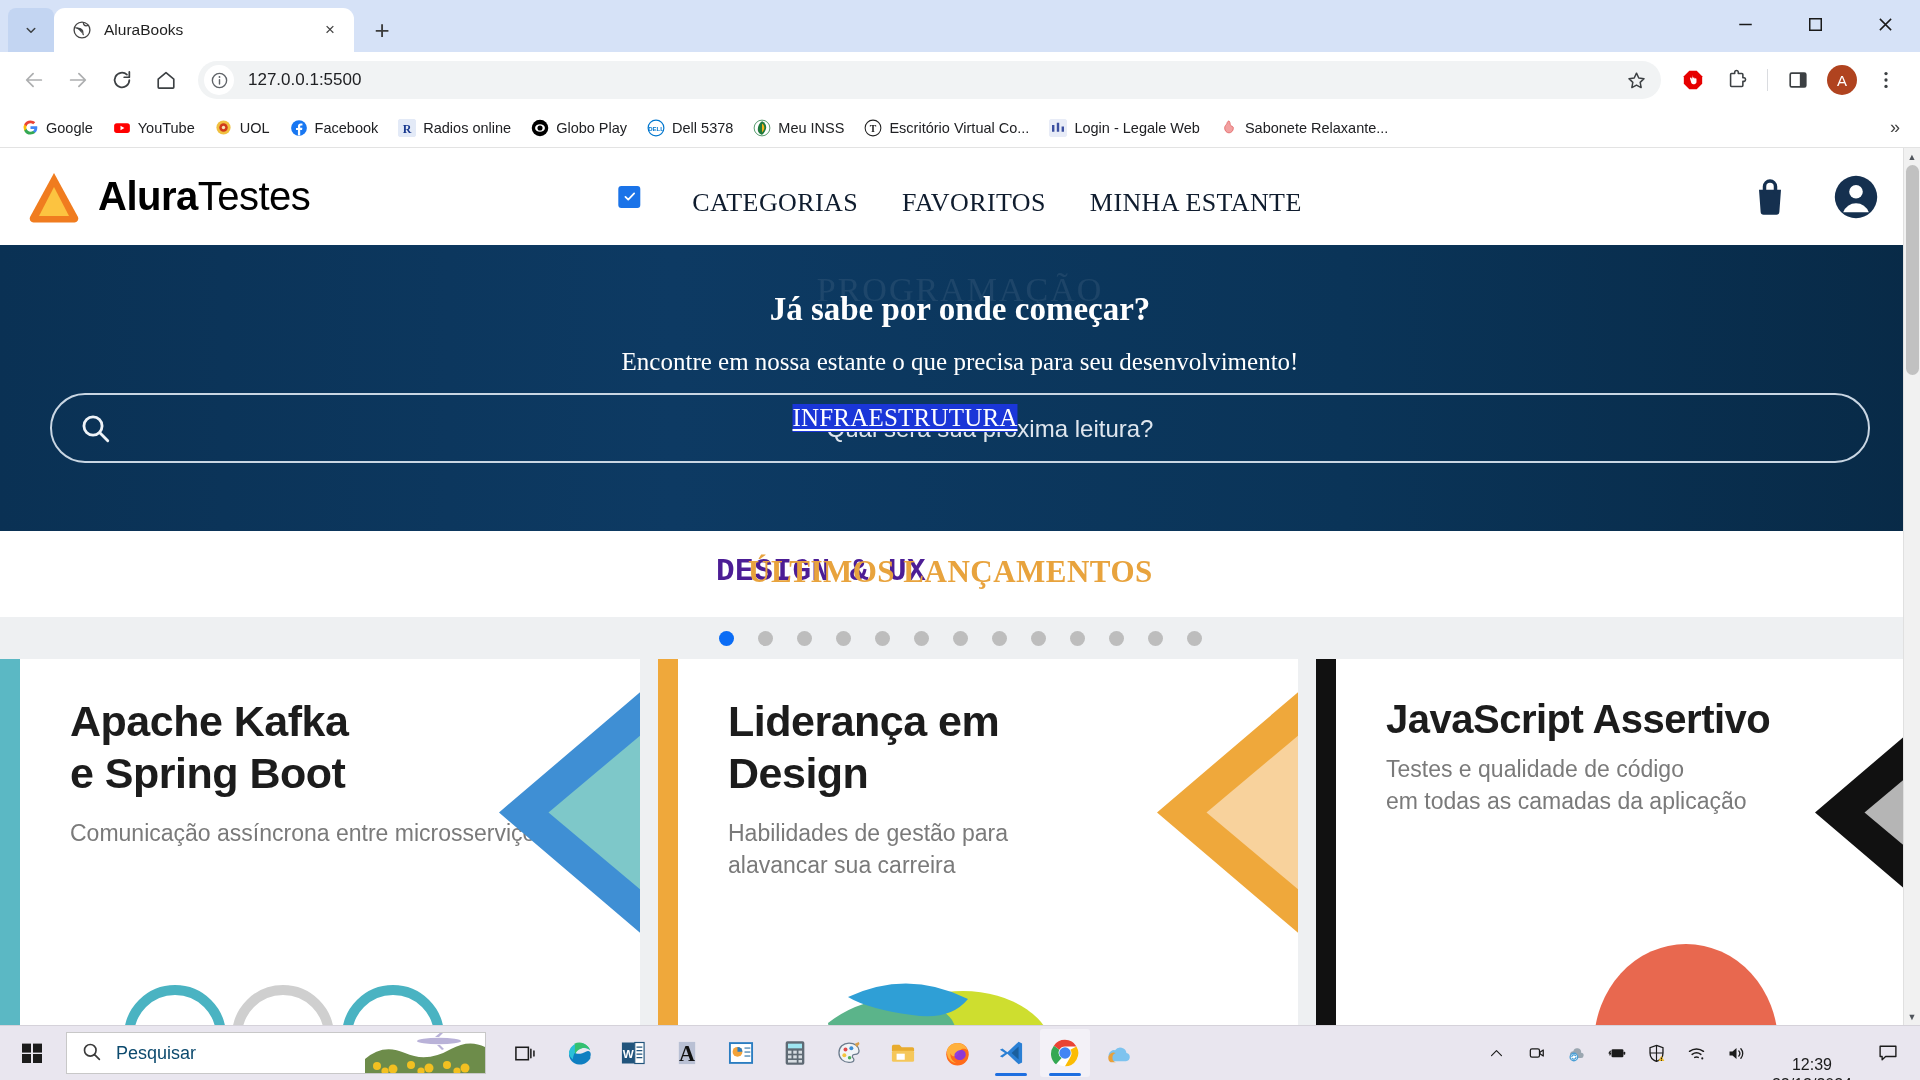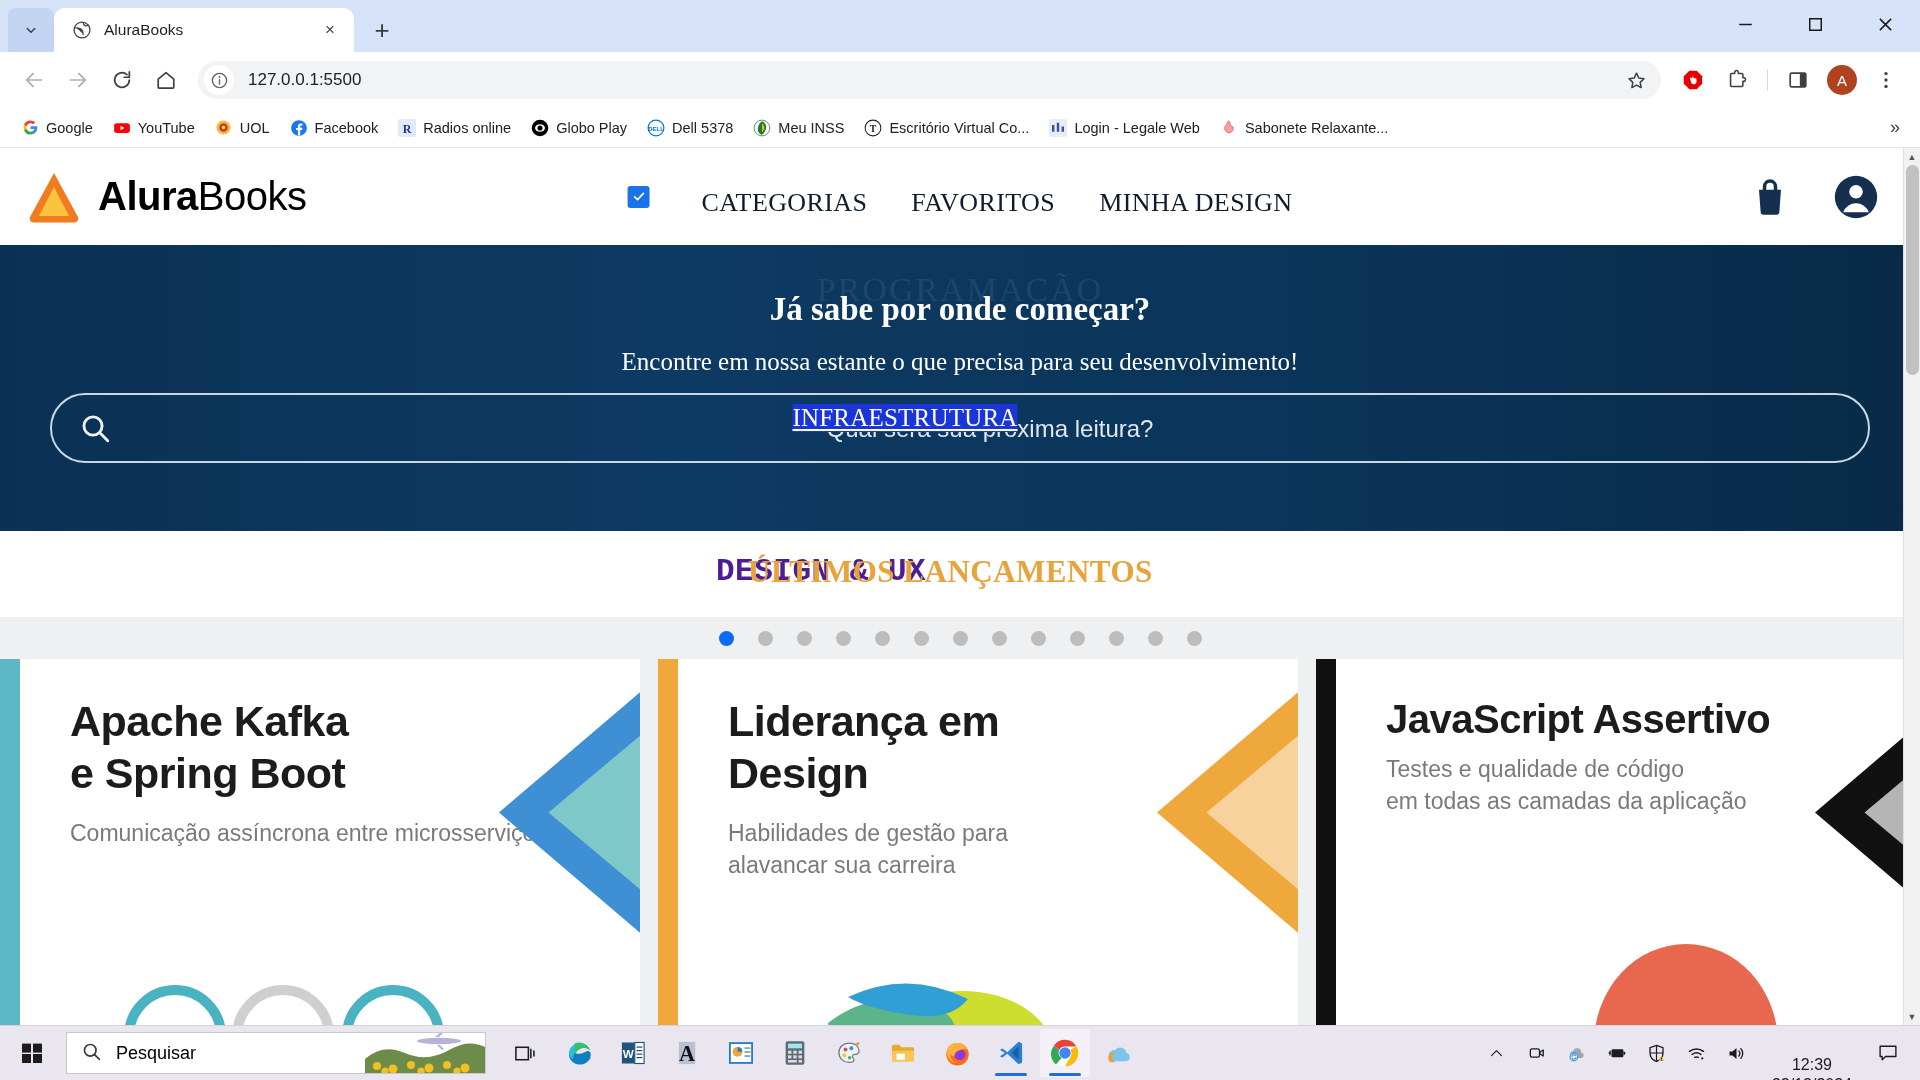--- a/index.html
+++ b/index.html
@@ -492,21 +492,21 @@
     align-items: center;
     gap: 14px;
     padding: 0 14px;
     margin-left: 8px;
     position: relative;
     overflow: hidden;
     cursor: text;
   }
   .tb-search-text {
     font-size: 18px;
-    color: #000000;
+    color: #0c4a6e;
     font-family: "Liberation Sans", sans-serif;
   }
   .tb-search-art { position: absolute; right: 0; bottom: 0; }
   .tb-apps { display: flex; align-items: center; gap: 4px; margin-left: 14px; }
   .tb-app {
     width: 50px; height: 48px;
     display: flex; align-items: center; justify-content: center;
     position: relative;
     cursor: pointer;
     border-radius: 3px;
@@ -775,32 +775,32 @@
   <div id="page">
 
     <div class="site-header">
       <div class="brand">
         <span class="brand-logo">
           <svg viewBox="0 0 56 52" width="56" height="52">
             <path d="M28 2 L52 46 a4 4 0 0 1-3.5 5.5 H7.5 A4 4 0 0 1 4 46 Z" fill="#f07c1f"></path>
             <path d="M28 16 L43 45 H13 Z" fill="#fcc340"></path>
           </svg>
         </span>
-        <span class="brand-name"><b>Alura</b><span>Books</span></span>
+        <span class="brand-name"><b>Alura</b><span>Testes</span></span>
       </div>
 
       <nav class="site-nav">
         <span class="nav-check">
           <svg viewBox="0 0 24 24">
               <path d="M5 12.5l4.5 4.5L19 7" fill="none" stroke="#fff" stroke-width="2.8" stroke-linecap="round" stroke-linejoin="round"></path>
             </svg>
         </span>
         <span class="nav-item">CATEGORIAS</span>
         <span class="nav-item">FAVORITOS</span>
-        <span class="nav-item">MINHA DESIGN</span>
+        <span class="nav-item">MINHA ESTANTE</span>
       </nav>
 
       <div class="header-actions">
         <span class="hdr-icon">
           <svg viewBox="0 0 24 24" width="44" height="44">
               <path d="M6 8h12l-.9 12.2a1.6 1.6 0 0 1-1.6 1.5H8.5a1.6 1.6 0 0 1-1.6-1.5z" fill="#15304f"></path>
               <path d="M9 9V6.3a3 3 0 0 1 6 0V9" fill="none" stroke="#15304f" stroke-width="1.9" stroke-linecap="round"></path>
             </svg>
         </span>
         <span class="hdr-icon">

